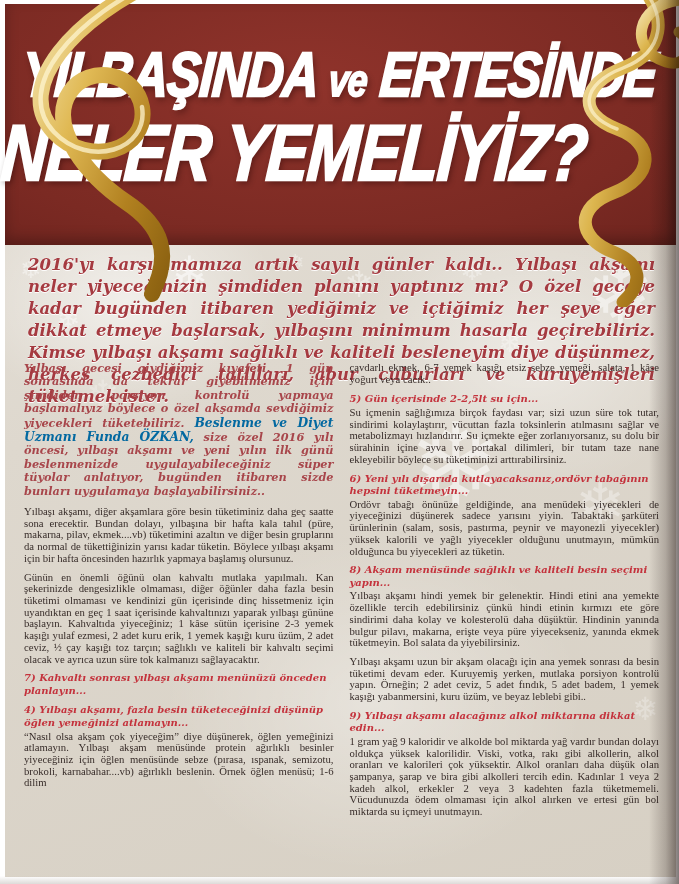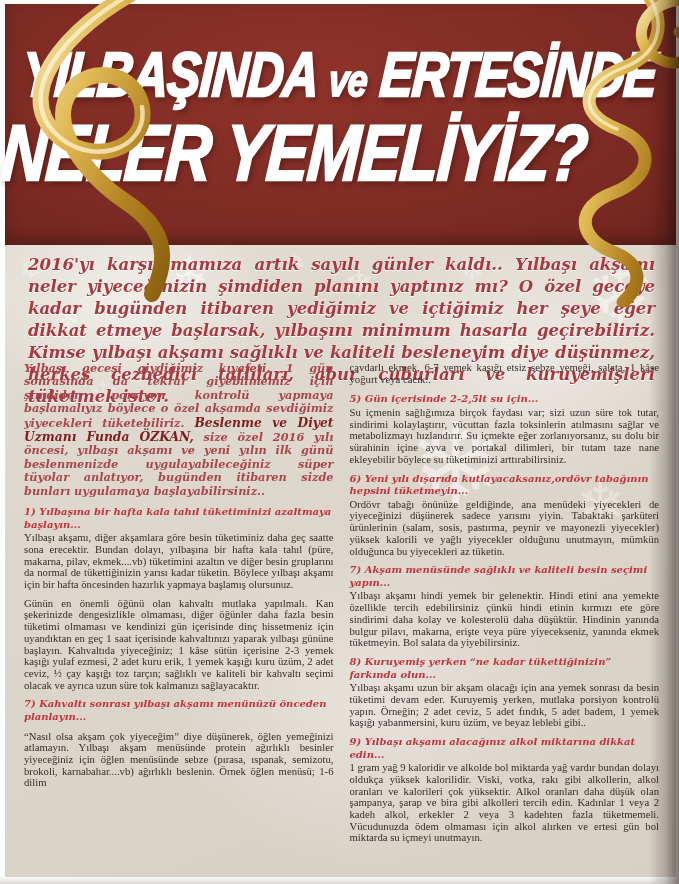--- a/index.html
+++ b/index.html
@@ -50,21 +50,21 @@
   }
 
   
   .columns { position:absolute; left:24px; right:20px; top:362px; bottom:8px; display:flex; gap:16px; z-index:2; }
   .col { flex:1; min-width:0; }
 
   .lead {
     font-family:"DejaVu Serif",serif; font-style:italic; font-weight:bold;
     font-size:11.3px; line-height:13.4px; color:#a8464b; text-align:justify; margin:0 0 8px 0;
   }
-  .lead .emph { font-style:italic; color:#7f1d1d; font-size:12.3px; }
+  .lead .emph { font-style:italic; color:#0369a1; font-size:12.3px; }
 
   .sec { margin:0 0 7px 0; }
   .sec h3 {
     margin:6px 0 1px 0;
     font-family:"DejaVu Serif",serif; font-style:italic; font-weight:bold;
     font-size:10px; line-height:12.6px; color:#c4323c;
   }
   .sec p, .cont {
     margin:0; font-family:"Liberation Serif",serif;
     font-size:10.7px; line-height:11.7px; color:#372c29; text-align:justify;
@@ -153,51 +153,50 @@
   <span class="sf sf12">❄</span>
 
   <div class="intro">2016'yı karşılamamıza artık sayılı günler kaldı.. Yılbaşı akşamı neler yiyeceğinizin şimdiden planını yaptınız mı? O özel geceye kadar bugünden itibaren yediğimiz ve içtiğimiz her şeye eğer dikkat etmeye başlarsak, yılbaşını minimum hasarla geçirebiliriz. Kimse yılbaşı akşamı sağlıklı ve kaliteli besleneyim diye düşünmez, herkes cezbedici tatlıları, abur cuburları ve kuruyemişleri tüketmek ister.</div>
 
   <div class="columns">
 
     <div class="col">
       <p class="lead"><span>Yılbaşı gecesi giydiğimiz kıyafeti, 1 gün sonrasında da tekrar giyebilmemiz için şimdiden porsiyon kontrolü yapmaya başlamalıyız böylece o özel akşamda sevdiğimiz yiyecekleri tüketebiliriz. </span><span class="emph">Beslenme ve Diyet Uzmanı Funda ÖZKAN,</span><span> size özel 2016 yılı öncesi, yılbaşı akşamı ve yeni yılın ilk günü beslenmenizde uygulayabileceğiniz süper tüyolar anlatıyor, bugünden itibaren sizde bunları uygulamaya başlayabilirsiniz..</span></p>
 
       <div class="sec">
-        <h3>1) Yılbaşına bir hafta kala tahıl tüketiminizi azaltmaya başlayın...</h3>
         <p>Yılbaşı akşamı, diğer akşamlara göre besin tüketiminiz daha geç saatte sona erecektir. Bundan dolayı, yılbaşına bir hafta kala tahıl (püre, makarna, pilav, ekmek....vb) tüketimini azaltın ve diğer besin gruplarını da normal de tükettiğinizin yarısı kadar tüketin. Böylece yılbaşı akşamı için bir hafta öncesinden hazırlık yapmaya başlamış olursunuz.</p>
       </div>
       <div class="sec">
         <p>Günün en önemli öğünü olan kahvaltı mutlaka yapılmalı. Kan şekerinizde dengesizlikle olmaması, diğer öğünler daha fazla besin tüketimi olmaması ve kendinizi gün içerisinde dinç hissetmeniz için uyandıktan en geç 1 saat içerisinde kahvaltınızı yaparak yılbaşı gününe başlayın. Kahvaltıda yiyeceğiniz; 1 kâse sütün içerisine 2-3 yemek kaşığı yulaf ezmesi, 2 adet kuru erik, 1 yemek kaşığı kuru üzüm, 2 adet ceviz, ½ çay kaşığı toz tarçın; sağlıklı ve kaliteli bir kahvaltı seçimi olacak ve ayrıca uzun süre tok kalmanızı sağlayacaktır.</p>
       </div>
       <div class="sec">
         <h3>7) Kahvaltı sonrası yılbaşı akşamı menünüzü önceden planlayın...</h3>
       </div>
       <div class="sec">
+        <h3>4) Yılbaşı akşamı, fazla besin tüketeceğinizi düşünüp öğlen yemeğinizi atlamayın...</h3>
         <p>“Nasıl olsa akşam çok yiyeceğim” diye düşünerek, öğlen yemeğinizi atlamayın. Yılbaşı akşam menüsünde protein ağırlıklı besinler yiyeceğiniz için öğlen menüsünde sebze (pırasa, ıspanak, semizotu, brokoli, karnabahar....vb) ağırlıklı beslenin. Örnek öğlen menüsü; 1-6 dilim</p>
       </div>
     </div>
 
     <div class="col">
       <p class="cont">çavdarlı ekmek, 6-7 yemek kaşığı etsiz sebze yemeği, salata, 1 kâse yoğurt veya cacık..</p>
 
       <div class="sec">
         <h3>5) Gün içerisinde 2-2,5lt su için...</h3>
         <p>Su içmenin sağlığımıza birçok faydası var; sizi uzun süre tok tutar, sindirimi kolaylaştırır, vücuttan fazla toksinlerin atılmasını sağlar ve metabolizmayı hızlandırır. Su içmekte eğer zorlanıyorsanız, su dolu bir sürahinin içine ayva ve portakal dilimleri, bir tutam taze nane ekleyebilir böylece su tüketiminizi arttırabilirsiniz.</p>
       </div>
       <div class="sec">
         <h3>6) Yeni yılı dışarıda kutlayacaksanız,ordövr tabağının hepsini tüketmeyin...</h3>
         <p>Ordövr tabağı önünüze geldiğinde, ana menüdeki yiyecekleri de yiyeceğinizi düşünerek sadece yarısını yiyin. Tabaktaki şarküteri ürünlerinin (salam, sosis, pastırma, peynir ve mayonezli yiyecekler) yüksek kalorili ve yağlı yiyecekler olduğunu unutmayın, mümkün olduğunca bu yiyecekleri az tüketin.</p>
       </div>
       <div class="sec">
-        <h3>7) Akşam menüsünde sağlıklı ve kaliteli besin seçimi yapın...</h3>
+        <h3>8) Akşam menüsünde sağlıklı ve kaliteli besin seçimi yapın...</h3>
         <p>Yılbaşı akşamı hindi yemek bir gelenektir. Hindi etini ana yemekte özellikle tercih edebilirsiniz çünkü hindi etinin kırmızı ete göre sindirimi daha kolay ve kolesterolü daha düşüktür. Hindinin yanında bulgur pilavı, makarna, erişte veya püre yiyecekseniz, yanında ekmek tüketmeyin. Bol salata da yiyebilirsiniz.</p>
       </div>
       <div class="sec">
-        <h3>8) Kuruyemiş yerken “ne kadar tükettiğinizin” farkında olun...</h3>
         <p>Yılbaşı akşamı uzun bir akşam olacağı için ana yemek sonrası da besin tüketimi devam eder. Kuruyemiş yerken, mutlaka porsiyon kontrolü yapın. Örneğin; 2 adet ceviz, 5 adet fındık, 5 adet badem, 1 yemek kaşığı yabanmersini, kuru üzüm, ve beyaz leblebi gibi..</p>
       </div>
       <div class="sec">
         <h3>9) Yılbaşı akşamı alacağınız alkol miktarına dikkat edin...</h3>
         <p>1 gram yağ 9 kaloridir ve alkolde bol miktarda yağ vardır bundan dolayı oldukça yüksek kalorilidir. Viski, votka, rakı gibi alkollerin, alkol oranları ve kalorileri çok yüksektir. Alkol oranları daha düşük olan şampanya, şarap ve bira gibi alkolleri tercih edin. Kadınlar 1 veya 2 kadeh alkol, erkekler 2 veya 3 kadehten fazla tüketmemeli. Vücudunuzda ödem olmaması için alkol alırken ve ertesi gün bol miktarda su içmeyi unutmayın.</p>
       </div>
     </div>
 
   </div>
 

